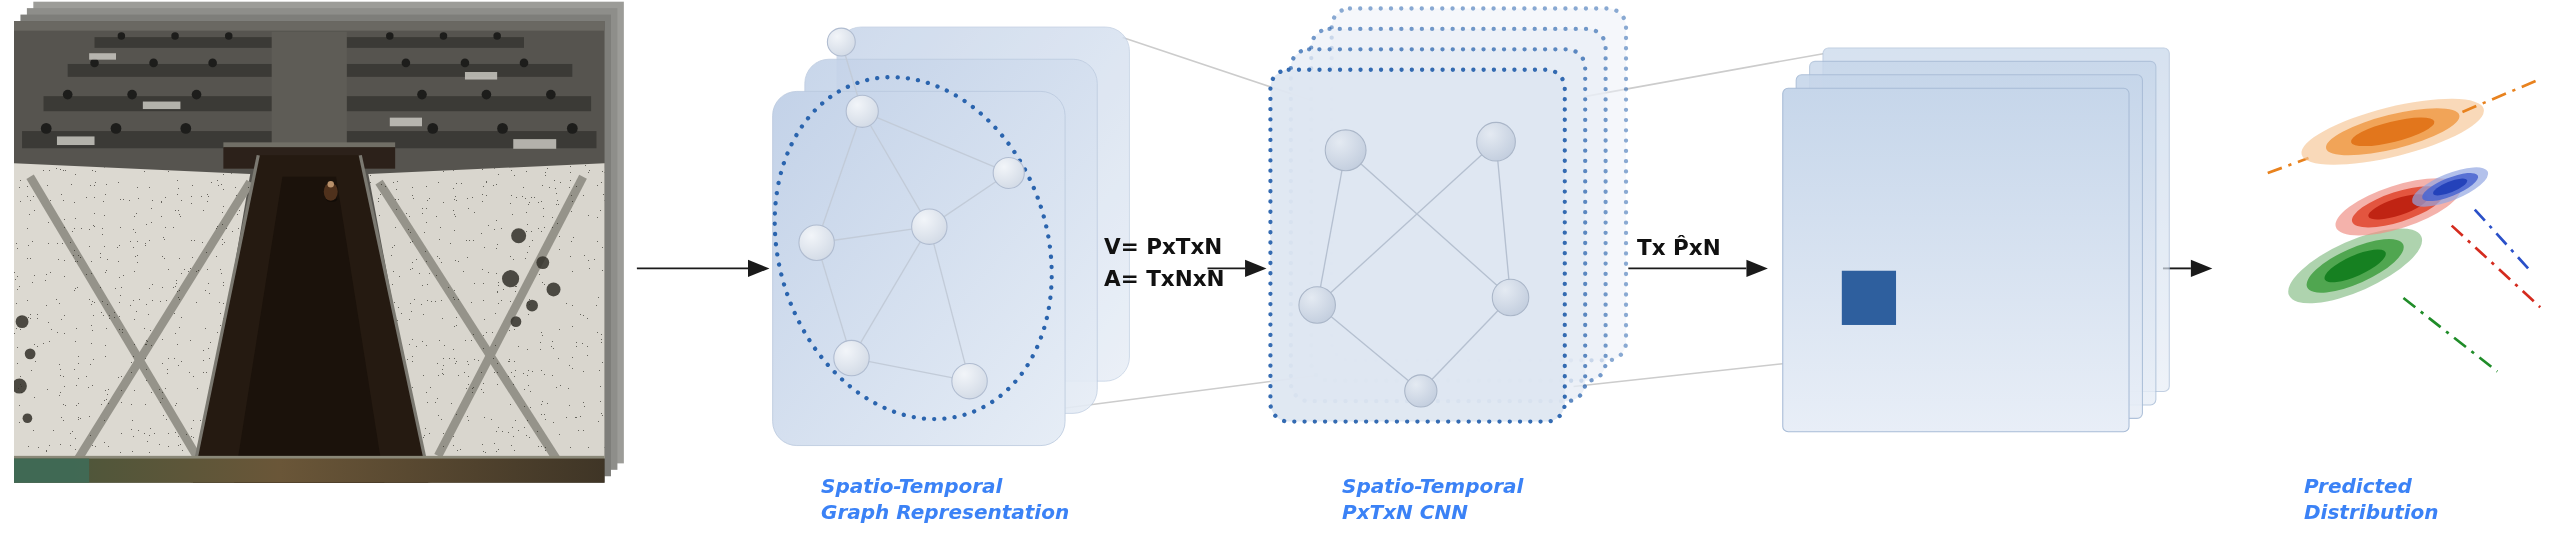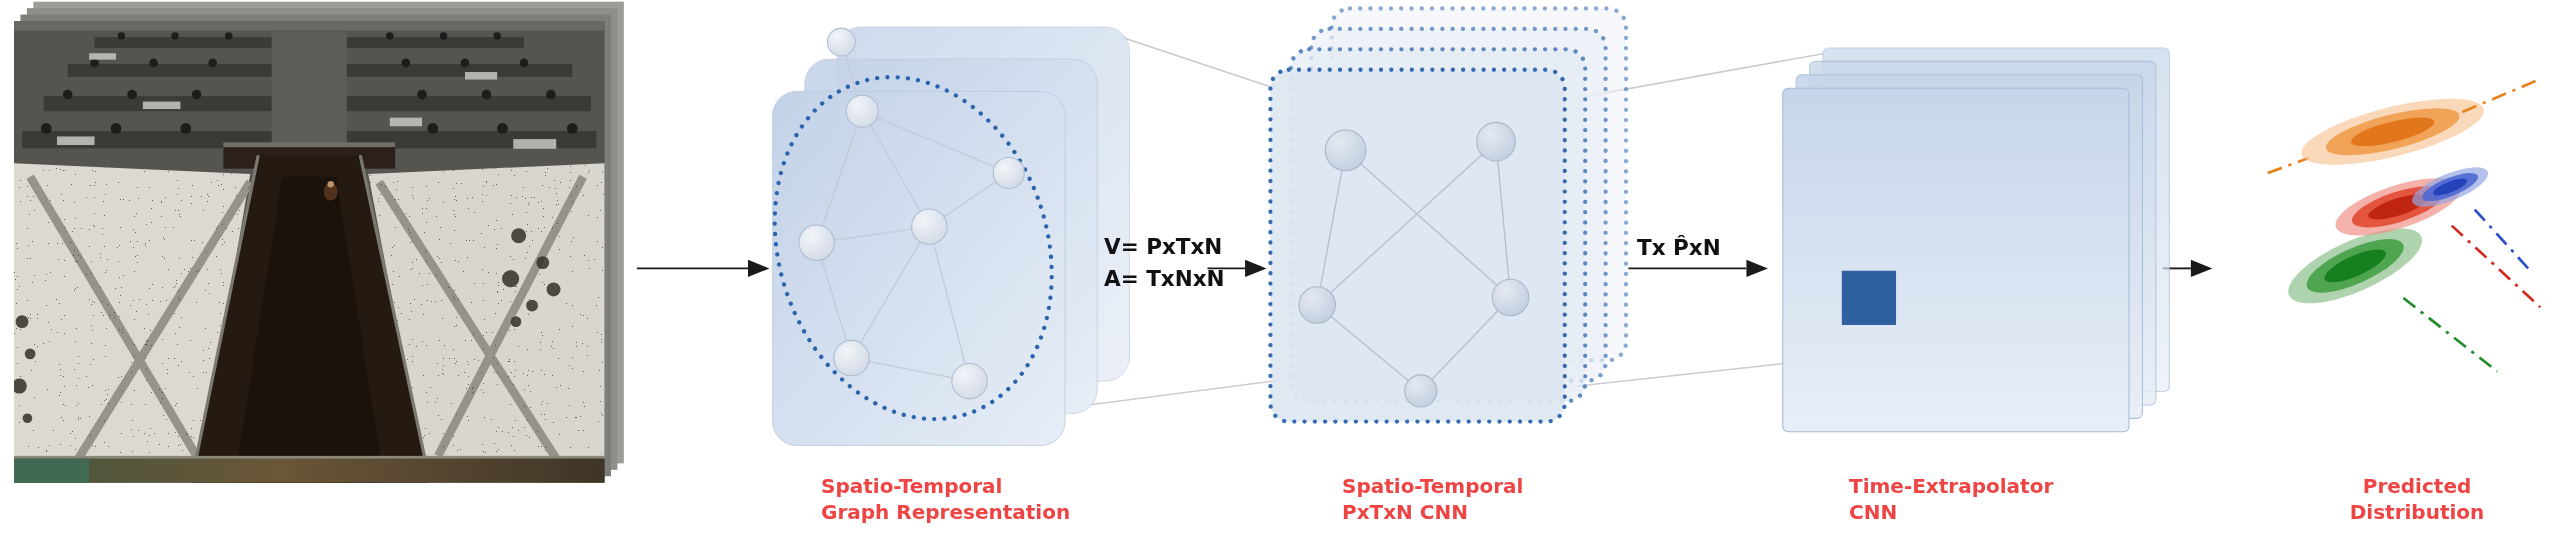--- a/index.html
+++ b/index.html
@@ -1,20 +1,20 @@
 <!DOCTYPE html>
 <html style="font-size:8.6px"><head>
 <meta charset="utf-8">
 <style>
   html,body{margin:0;padding:0;background:#ffffff;}
   .canvas{position:relative;width:2576px;height:540px;background:#ffffff;overflow:hidden;
           font-family:"DejaVu Sans",sans-serif;}
   .abs{position:absolute;}
-  .stage-label{position:absolute;font-weight:bold;font-size:20px;line-height:1.28;color:#ef4444;white-space:nowrap;}
-  .stage-label.centered{text-align:center;white-space:normal;}
+  .stage-label{position:absolute;font-weight:bold;font-size:20px;line-height:1.28;color:#3b82f6;white-space:nowrap;font-style:italic;}
+  .stage-label.centered{text-align:left;white-space:normal;}
   .equation{position:absolute;font-weight:bold;font-size:21.5px;color:#111;white-space:nowrap;}
   svg{display:block;}
 </style>
 </head>
 <body>
 
 <div class="canvas">
 
   <svg class="abs" style="left:0;top:0;" width="2576" height="540" viewBox="0 0 4796 1006">
     <g stroke="#cccccc" stroke-width="3">
@@ -293,23 +293,19 @@
   <div class="equation" style="left:1637px;top:235px;text-align:right;">Tx P̂xN</div>
 
   <div class="stage-label" style="left:821px;top:474px;">
     <span>Spatio-Temporal</span><br>
     <span>Graph Representation</span>
   </div>
   <div class="stage-label" style="left:1342px;top:474px;">
     <span>Spatio-Temporal</span><br>
     <span>PxTxN CNN</span>
   </div>
-  <div class="stage-label" style="left:1849px;top:474px;">
-    <span>Time-Extrapolator</span><br>
-    <span>CNN</span>
-  </div>
   <div class="stage-label centered" style="left:2304px;top:474px;width:226px;">
     <span>Predicted</span><br>
     <span>Distribution</span>
   </div>
 
 </div>
 
 
 </body></html>

